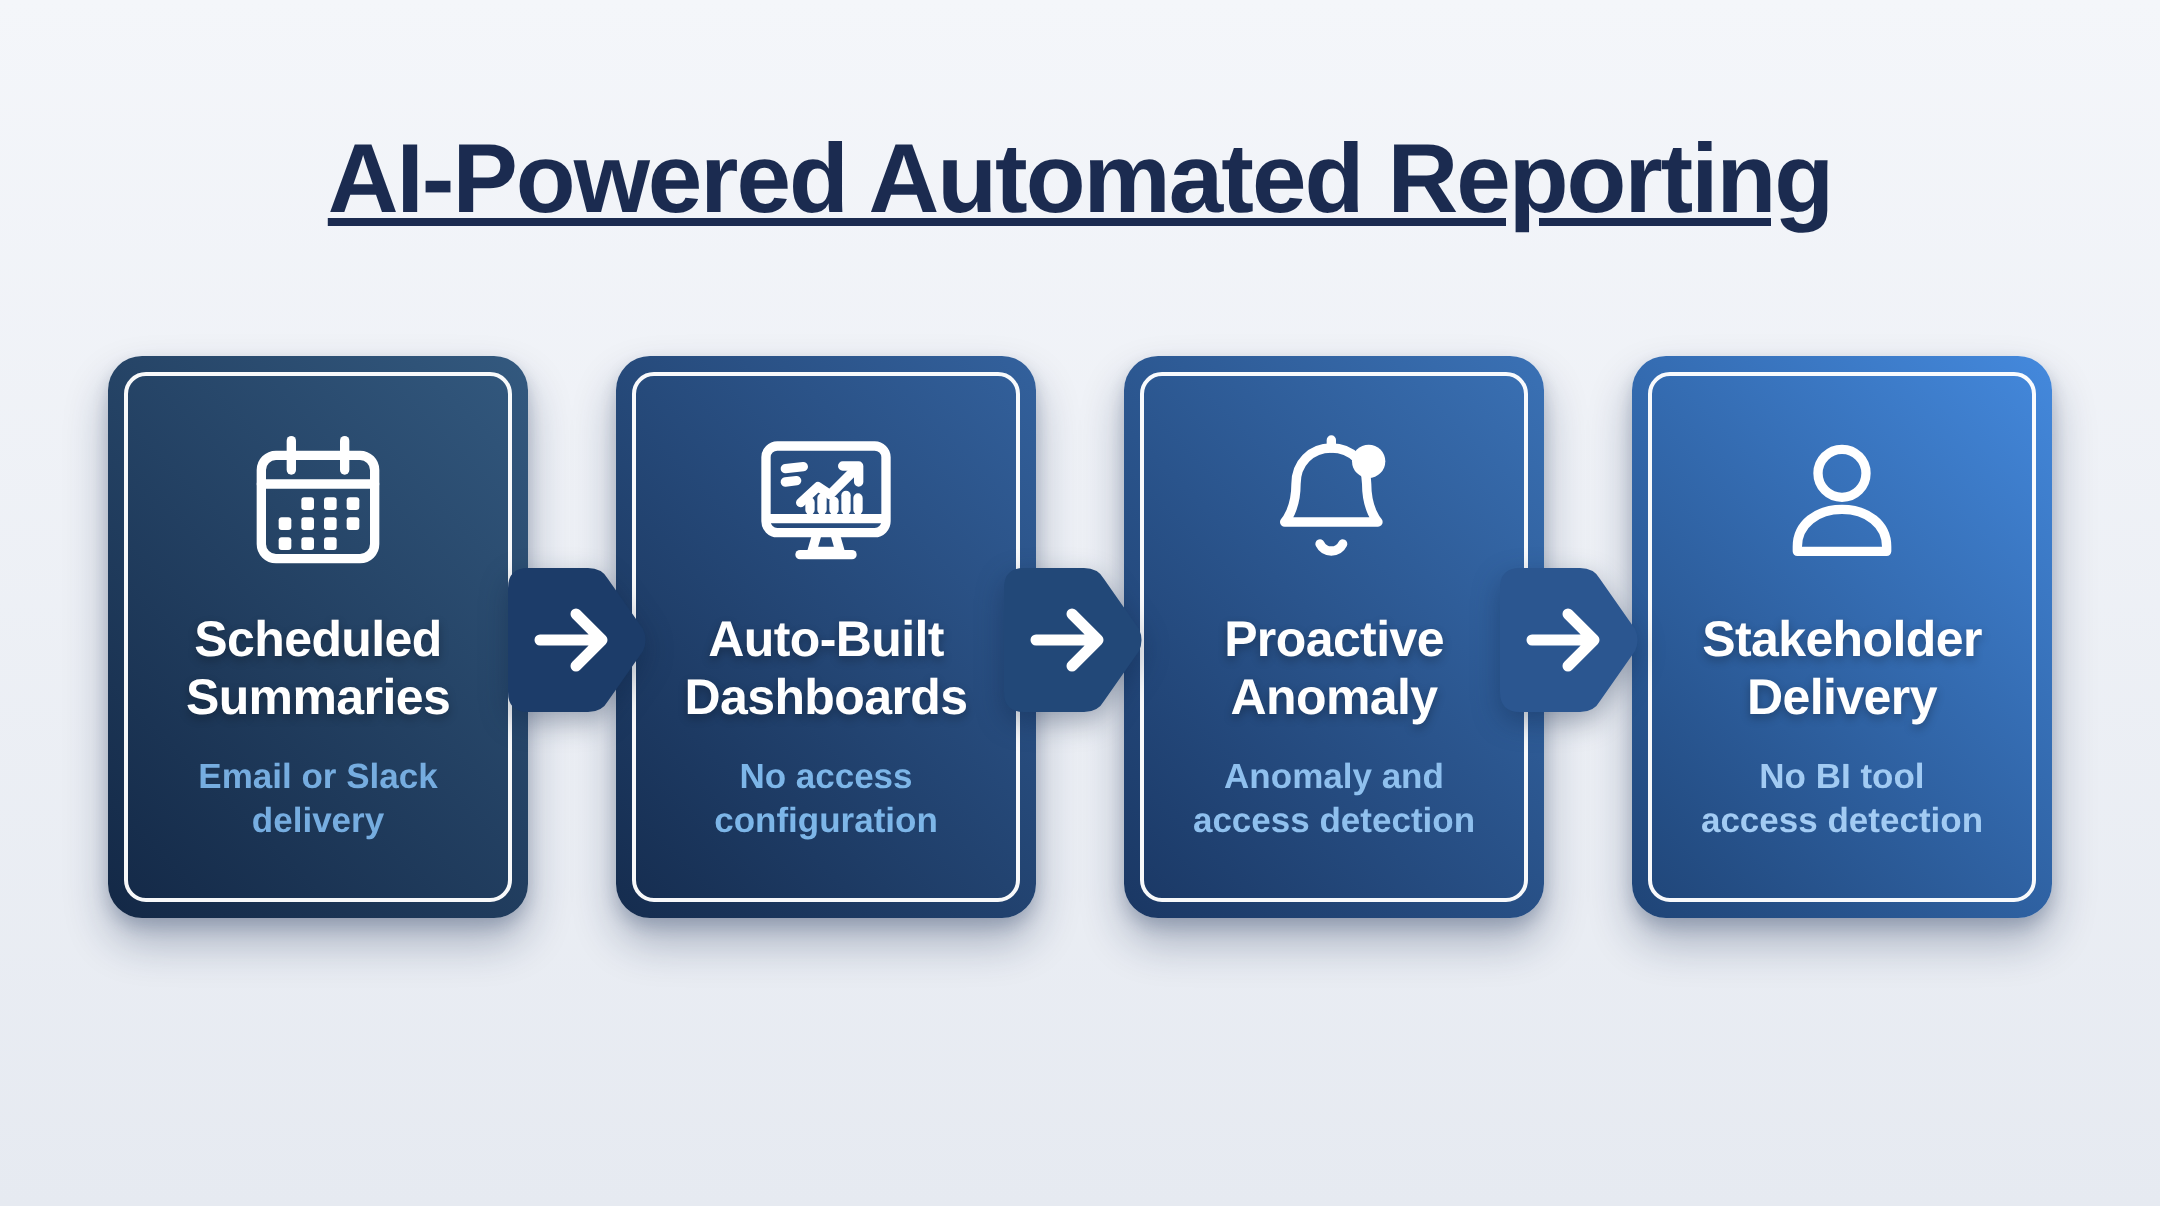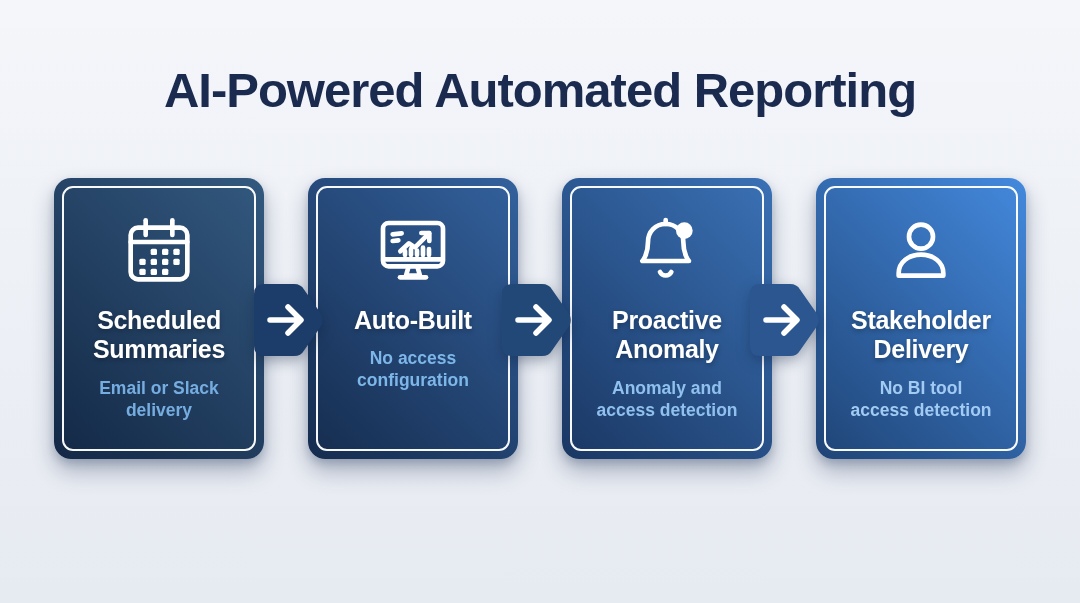--- a/index.html
+++ b/index.html
@@ -75,21 +75,21 @@
     z-index: 5;
   }
   .connector-1 { left: 254px; }
   .connector-2 { left: 502px; }
   .connector-3 { left: 750px; }
 </style>
 </head>
 <body style="background: linear-gradient(rgb(244, 246, 250), rgb(230, 234, 241));">
 
 <div class="title-wrap">
-  <h1 class="page-title" style="color: rgb(27, 43, 80);">AI-Powered Automated Reporting</h1>
+  <h1 class="page-title" style="color: rgb(27, 43, 80); text-decoration: underline;">AI-Powered Automated Reporting</h1>
 </div>
 
 <div class="cards-row">
 
   <div class="card" style="background: linear-gradient(225deg, rgb(51, 89, 127) 0%, rgb(19, 40, 70) 100%);">
     <div class="inner-border"></div>
     <div class="card-content">
       <div class="step-icon">
         <svg viewBox="0 0 24 24" fill="none" stroke="#ffffff" stroke-width="1.4" stroke-linecap="round" stroke-linejoin="round">
           <rect x="3.5" y="5" width="17" height="15.5" rx="2.2"></rect>
@@ -136,20 +136,21 @@
           <line x1="11.4" y1="13.2" x2="11.4" y2="11.4"></line>
           <line x1="13.2" y1="13.2" x2="13.2" y2="11.9"></line>
           <line x1="15" y1="13.2" x2="15" y2="11"></line>
           <line x1="16.8" y1="13.2" x2="16.8" y2="11.4"></line>
           <path d="M10.7,16.6 L9.9,19.4 H14.1 L13.3,16.6"></path>
           <line x1="8.1" y1="19.9" x2="15.9" y2="19.9"></line>
         </svg>
       </div>
       <div class="step-heading">
         <span>Auto-Built</span><br>
+        <span>Dashboards</span>
       </div>
       <div class="step-subtitle" style="color: rgb(125, 182, 232);">
         <span>No access</span><br>
         <span>configuration</span>
       </div>
     </div>
   </div>
 
   <div class="card" style="background: linear-gradient(225deg, rgb(58, 113, 181) 0%, rgb(26, 55, 99) 100%);">
     <div class="inner-border"></div>

